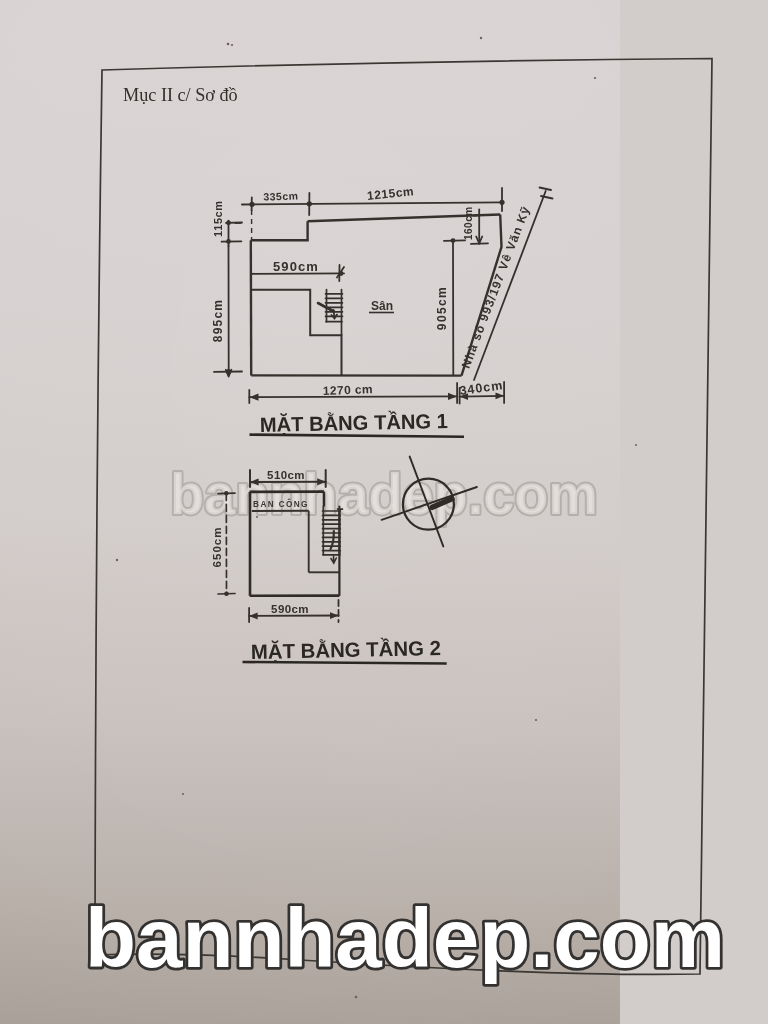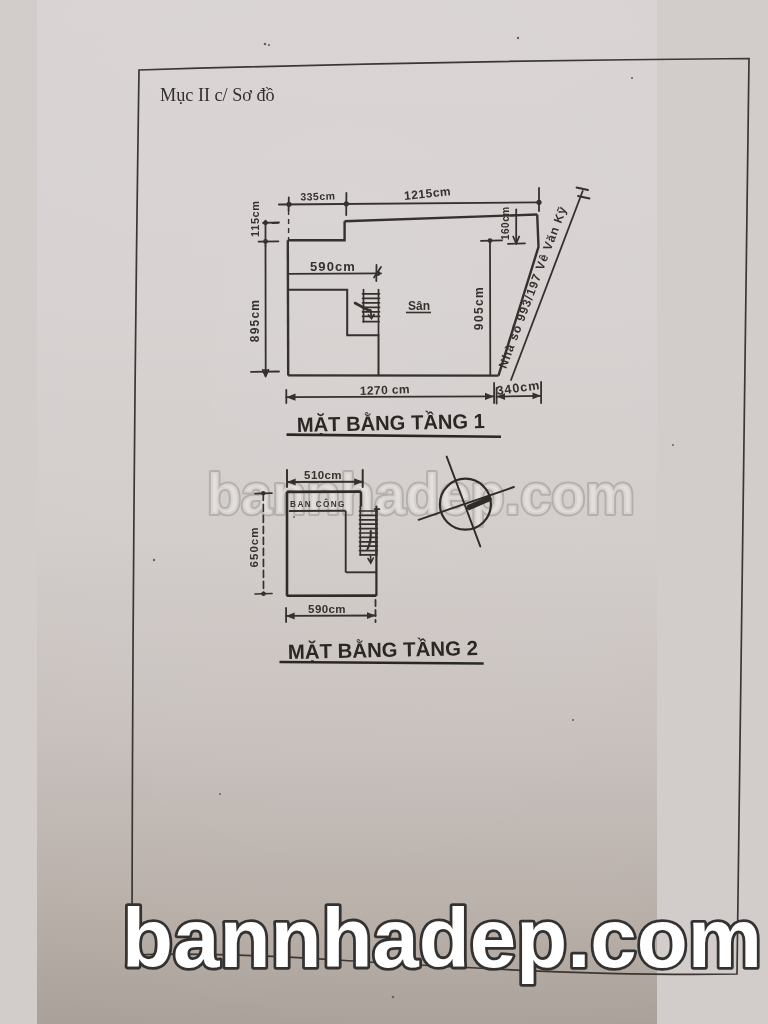--- a/index.html
+++ b/index.html
@@ -6,21 +6,20 @@
   body{
     width:768px;height:1024px;overflow:hidden;
     font-family:"Liberation Sans",sans-serif;
     background:#d2ccca;
   }
   #photo{
     position:relative;width:620px;height:1024px;
     background:
       radial-gradient(ellipse 160% 120% at 50% 32%, rgba(255,255,255,0.05) 0%, rgba(255,255,255,0.0) 50%, rgba(75,63,57,0.04) 80%, rgba(75,63,57,0.10) 100%),
       linear-gradient(181deg, #d9d3d4 0%, #d7d1d1 30%, #d2ccca 52%, #c9c2bf 70%, #bab1ab 88%, #aba29c 100%);
-    margin-left: 37px;
   }
   svg{position:absolute;left:0;top:0;filter:blur(0.4px);}
 </style>
 </head>
 <body>
 <div id="photo">
 <svg width="768" height="1024" viewBox="0 0 768 1024">
 
   <path d="M102,70 Q 400,61 712,58.5 Q 705,500 700,974 Q 560,977 300,960 Q 180,952 95,955 Q 95.5,500 102,70 Z" fill="none" stroke="#3b3733" stroke-width="1.7"></path>
 

